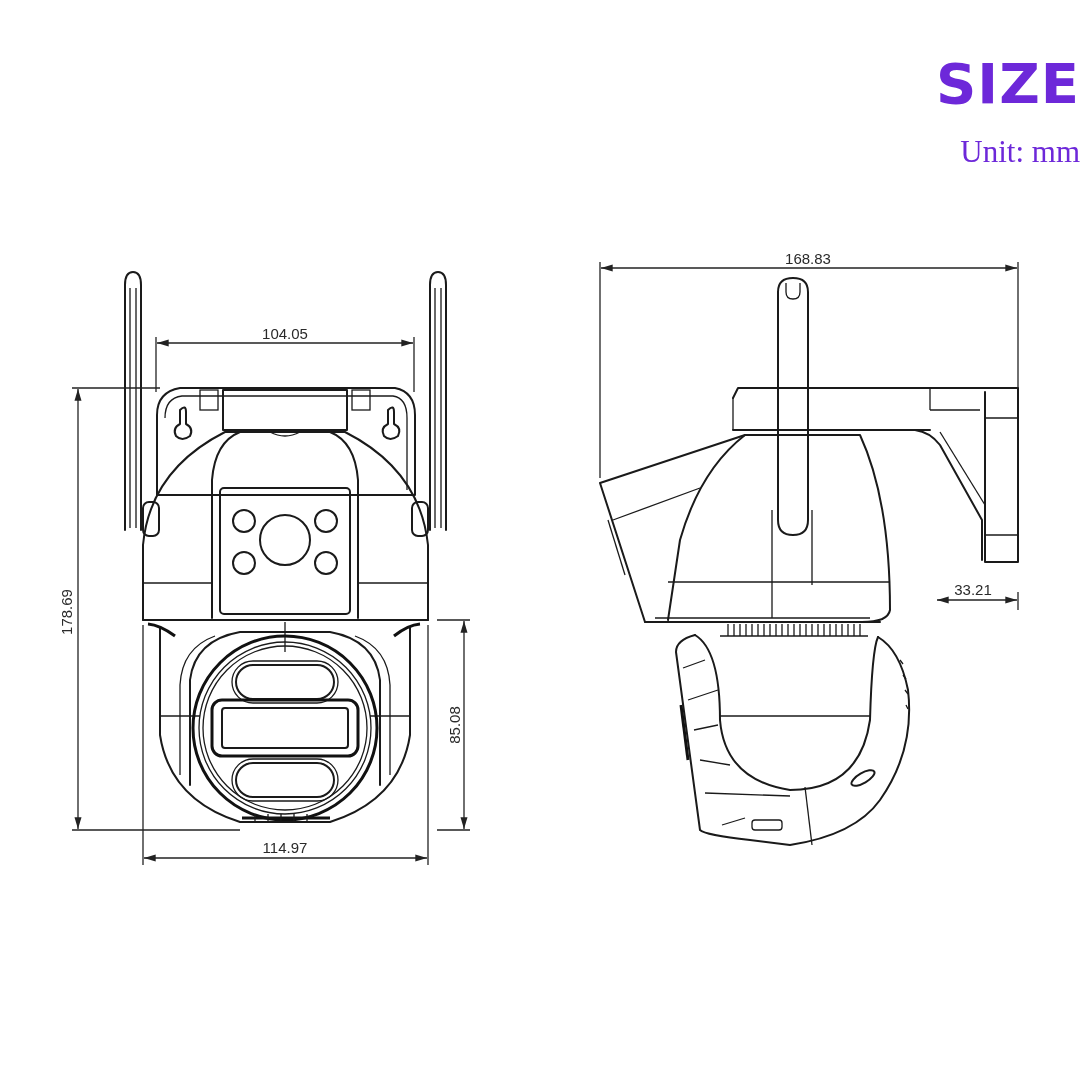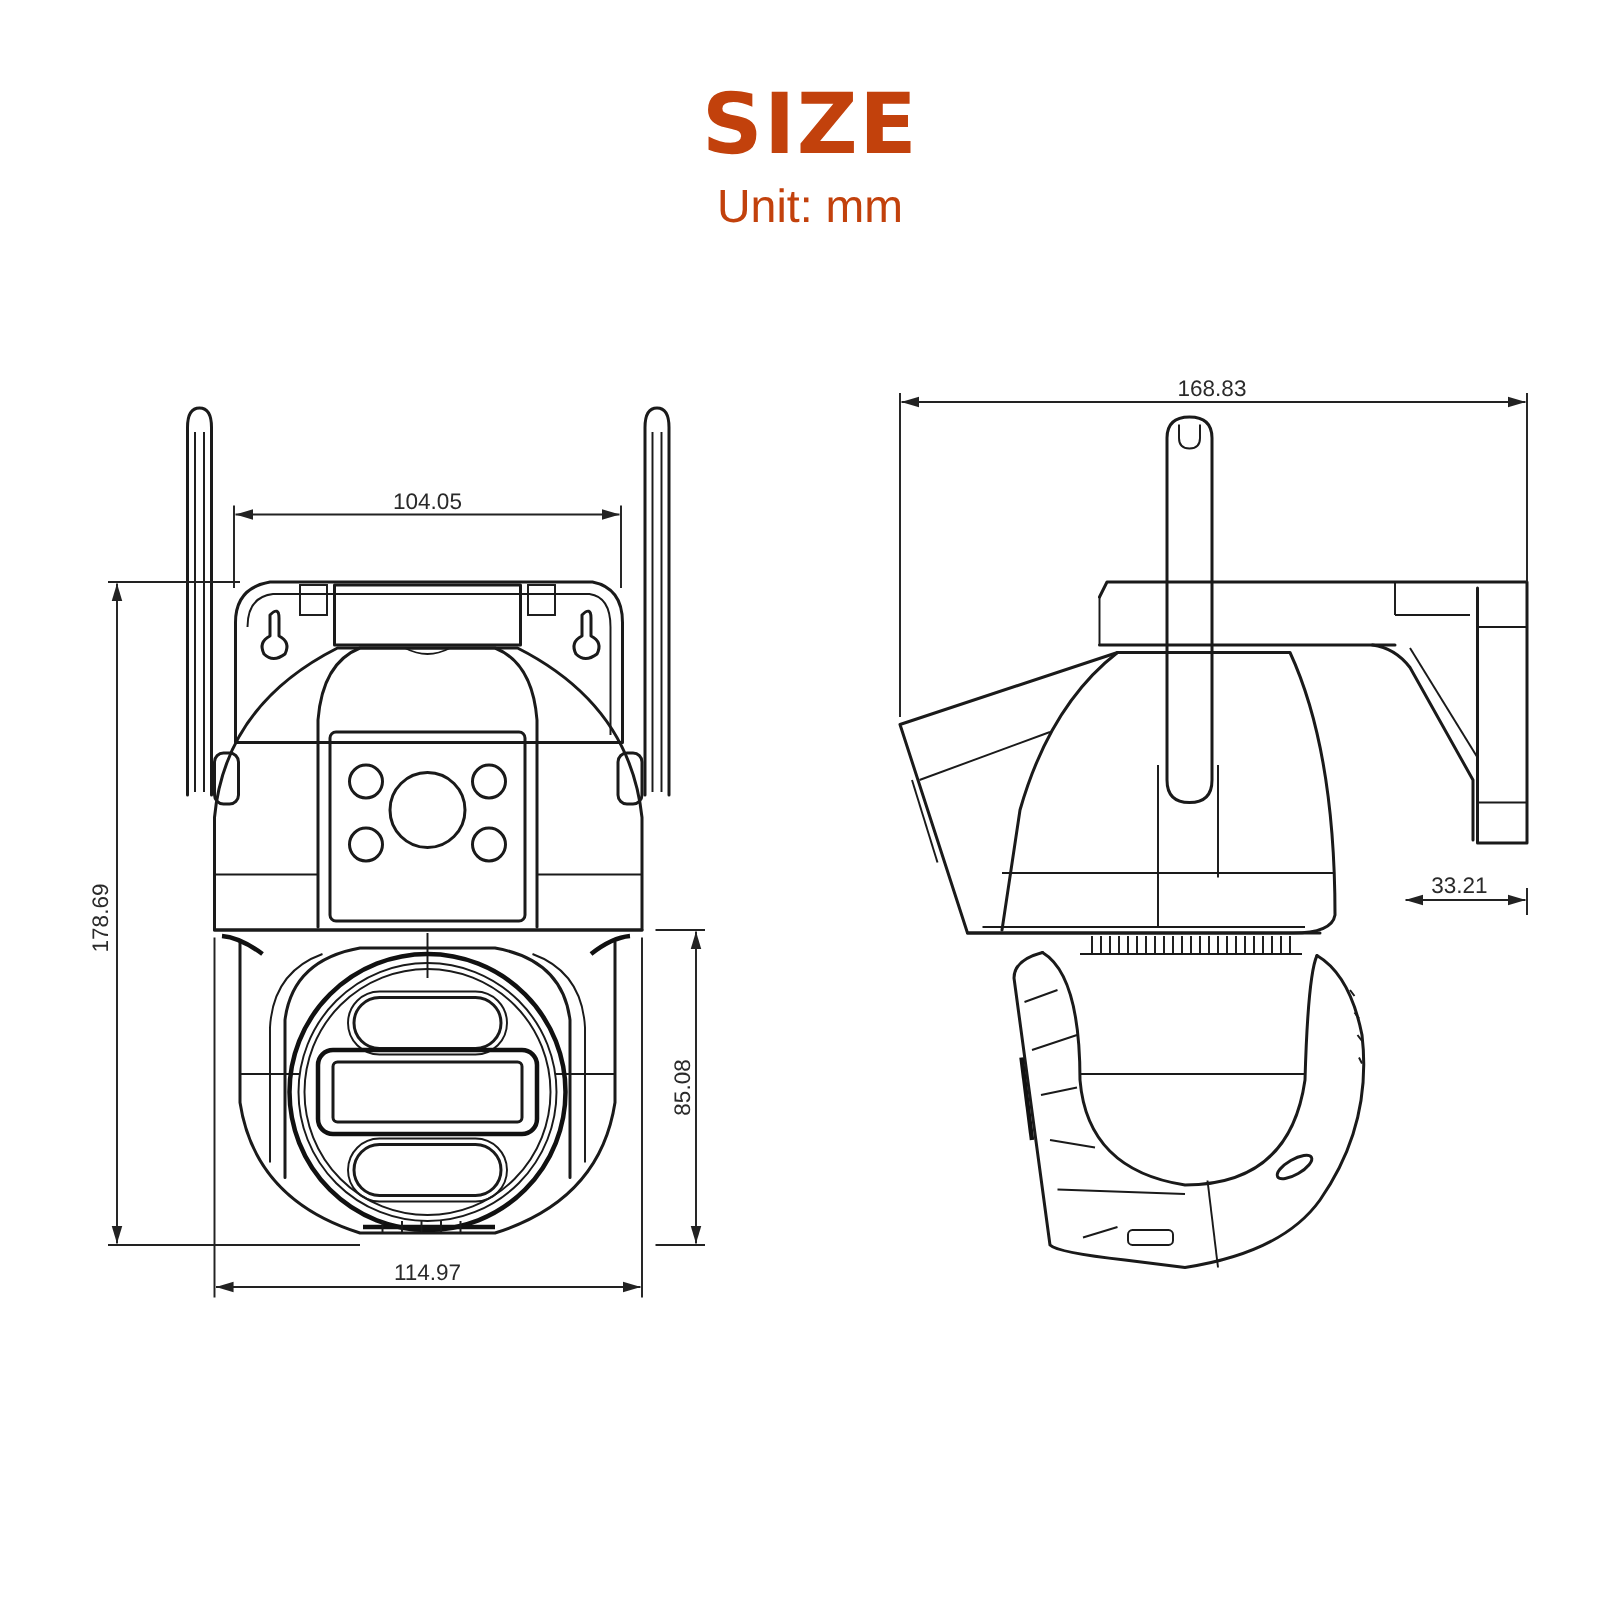--- a/index.html
+++ b/index.html
@@ -1,19 +1,19 @@
 <!DOCTYPE html>
 <html><head>
   <meta charset="utf-8">
   <style>
     html, body { margin: 0; padding: 0; background: #ffffff; }
     body { width: 1080px; height: 1080px; position: relative; overflow: hidden; font-family: "Liberation Sans", sans-serif; }
-    .header { position: absolute; left: 0; top: 52px; width: 1080px; text-align: center; color: #c2410c; }
+    .header { position: absolute; left: 0; top: 52px; width: 1080px; text-align: right; color: #6d28d9; }
     .title { font-size: 56px; font-weight: 900; letter-spacing: 1px; line-height: 64px; font-family: "DejaVu Sans", sans-serif; }
-    .subtitle { font-size: 31px; line-height: 40px; margin-top: 2px; font-family: Liberation Sans, sans-serif; }
+    .subtitle { font-size: 31px; line-height: 40px; margin-top: 16px; font-family: Liberation Serif, serif; }
     svg.drawing { position: absolute; left: 0; top: 0; }
     .ln { stroke: #1a1a1a; fill: none; stroke-width: 2; stroke-linejoin: round; stroke-linecap: round; }
     .lnt { stroke: #1a1a1a; fill: none; stroke-width: 1.3; }
     .lnb { stroke: #111; fill: none; stroke-width: 3; }
     .dim { stroke: #222; stroke-width: 1.3; fill: none; }
     .arrow { fill: #222; }
     .dimtxt { font-family: "Liberation Sans", sans-serif; font-size: 15px; fill: #2a2a2a; }
   </style>
 </head>
 <body>

